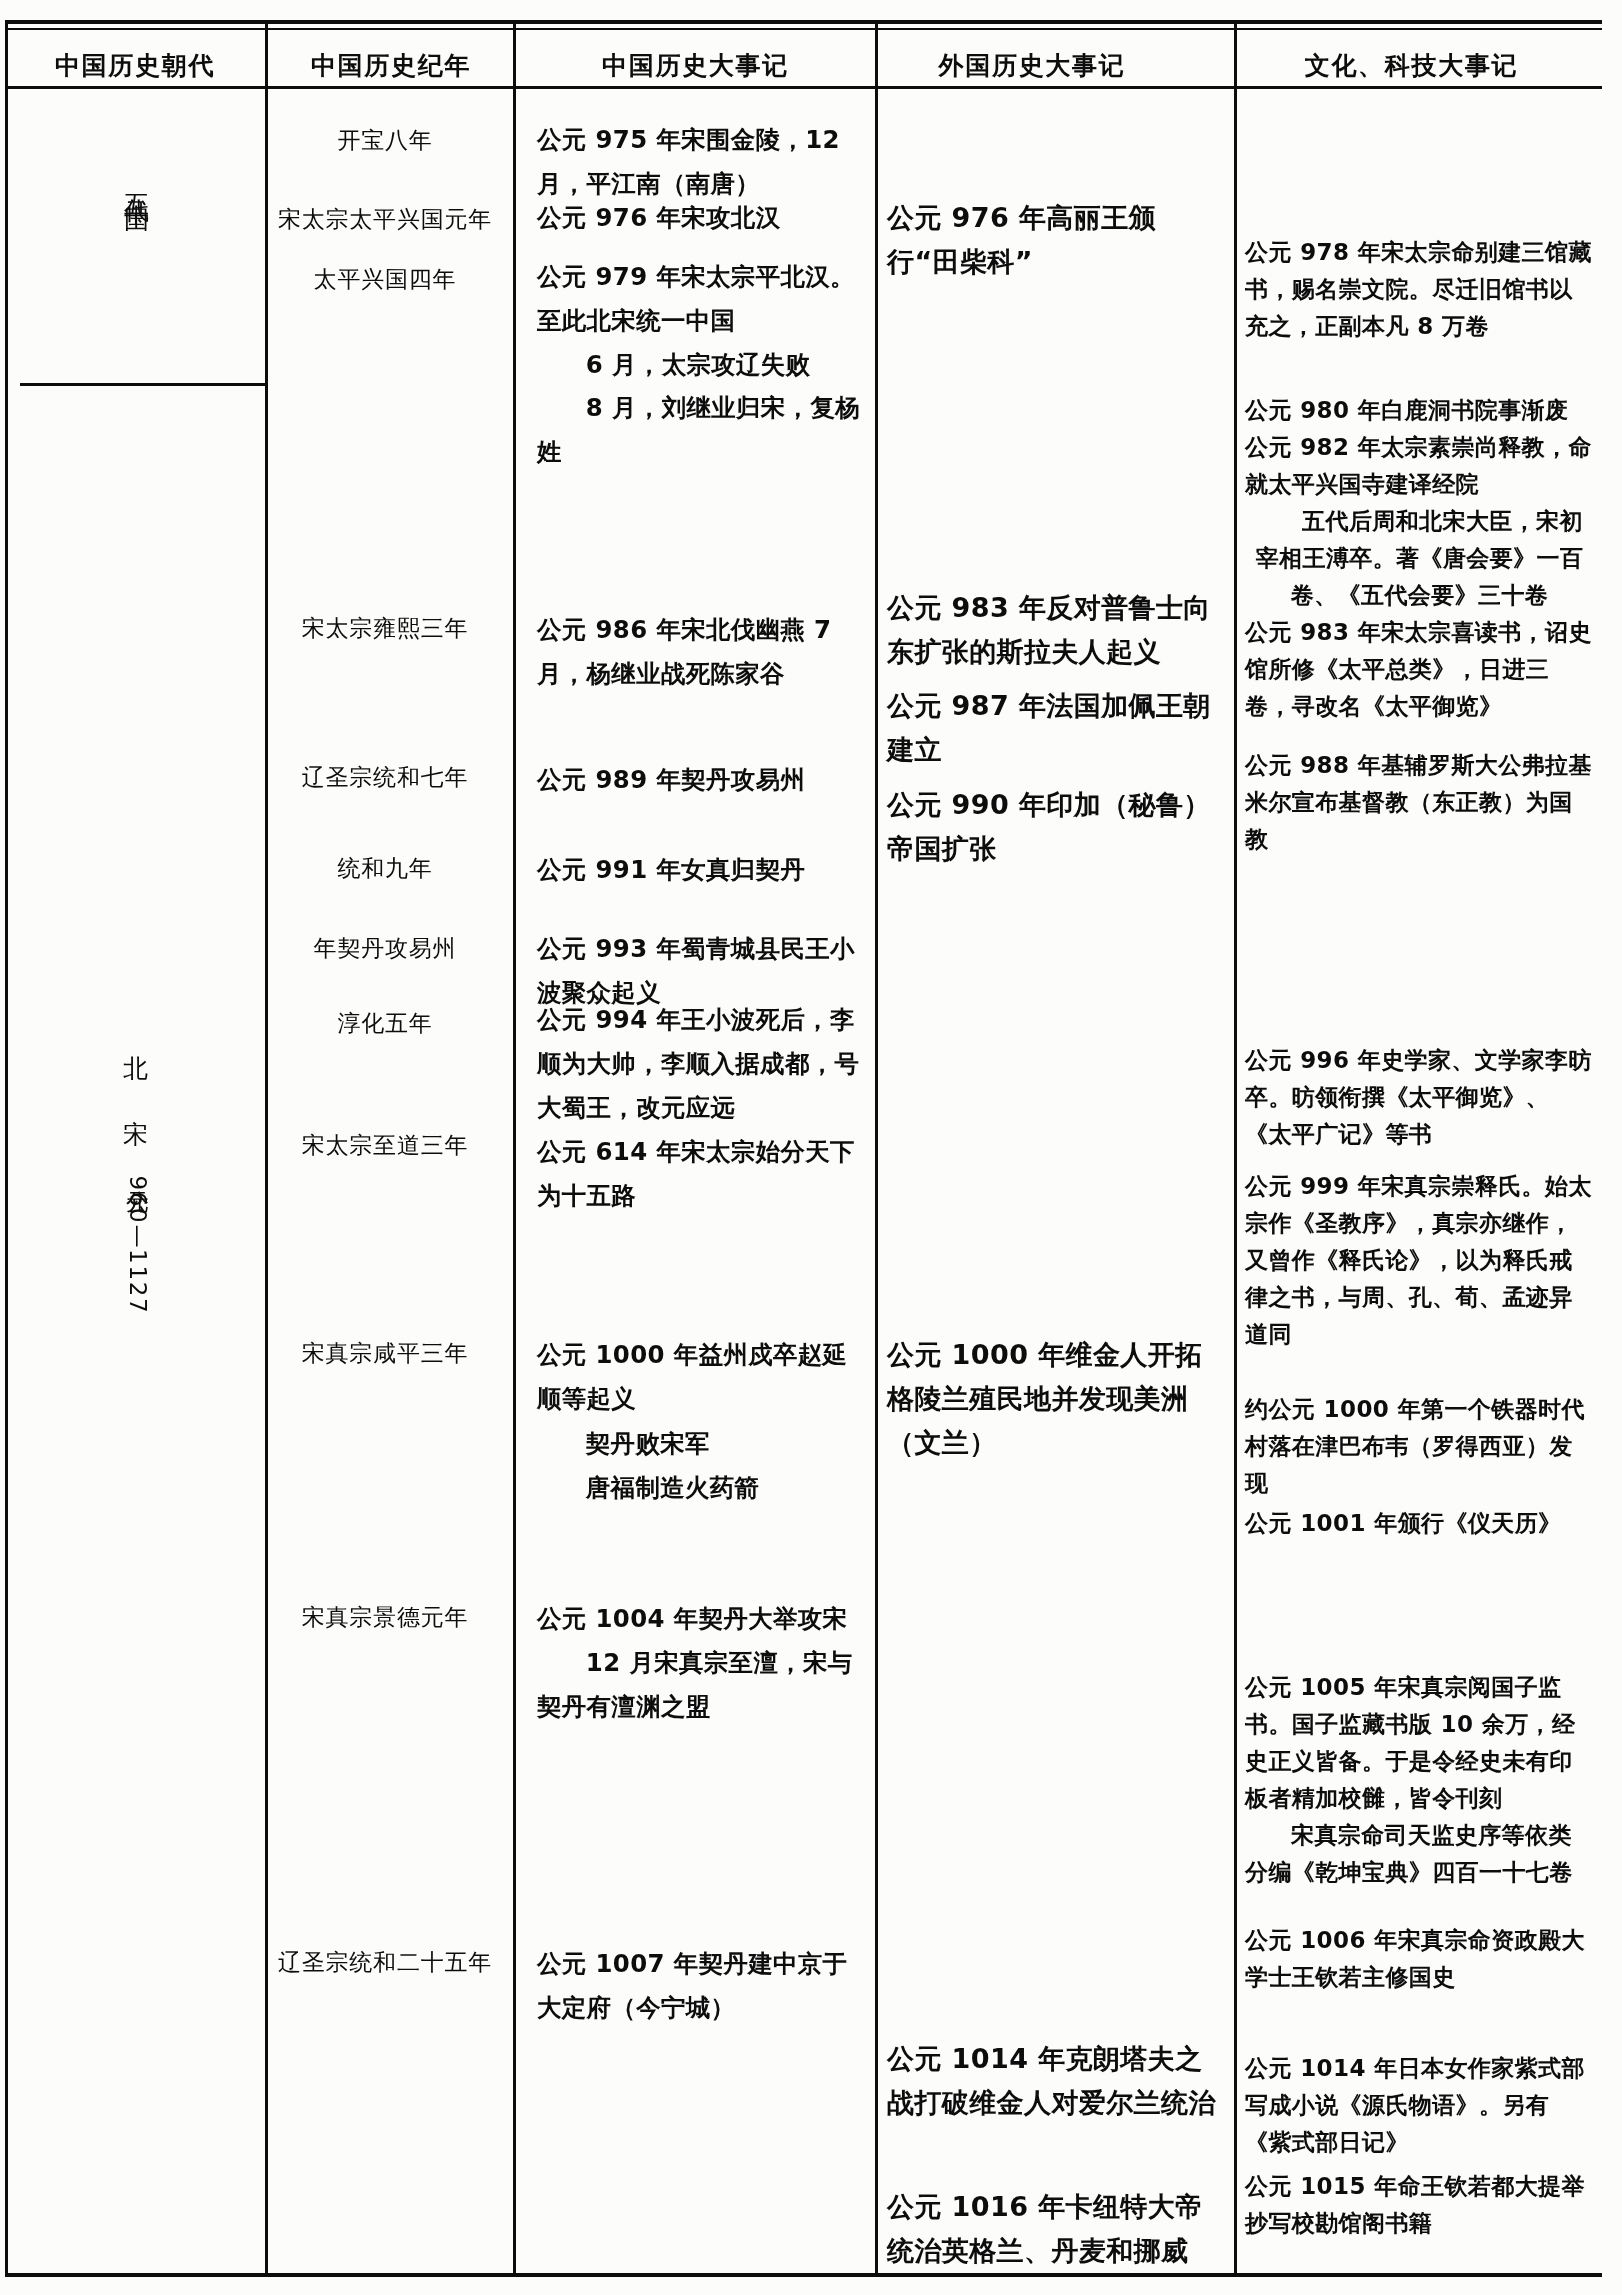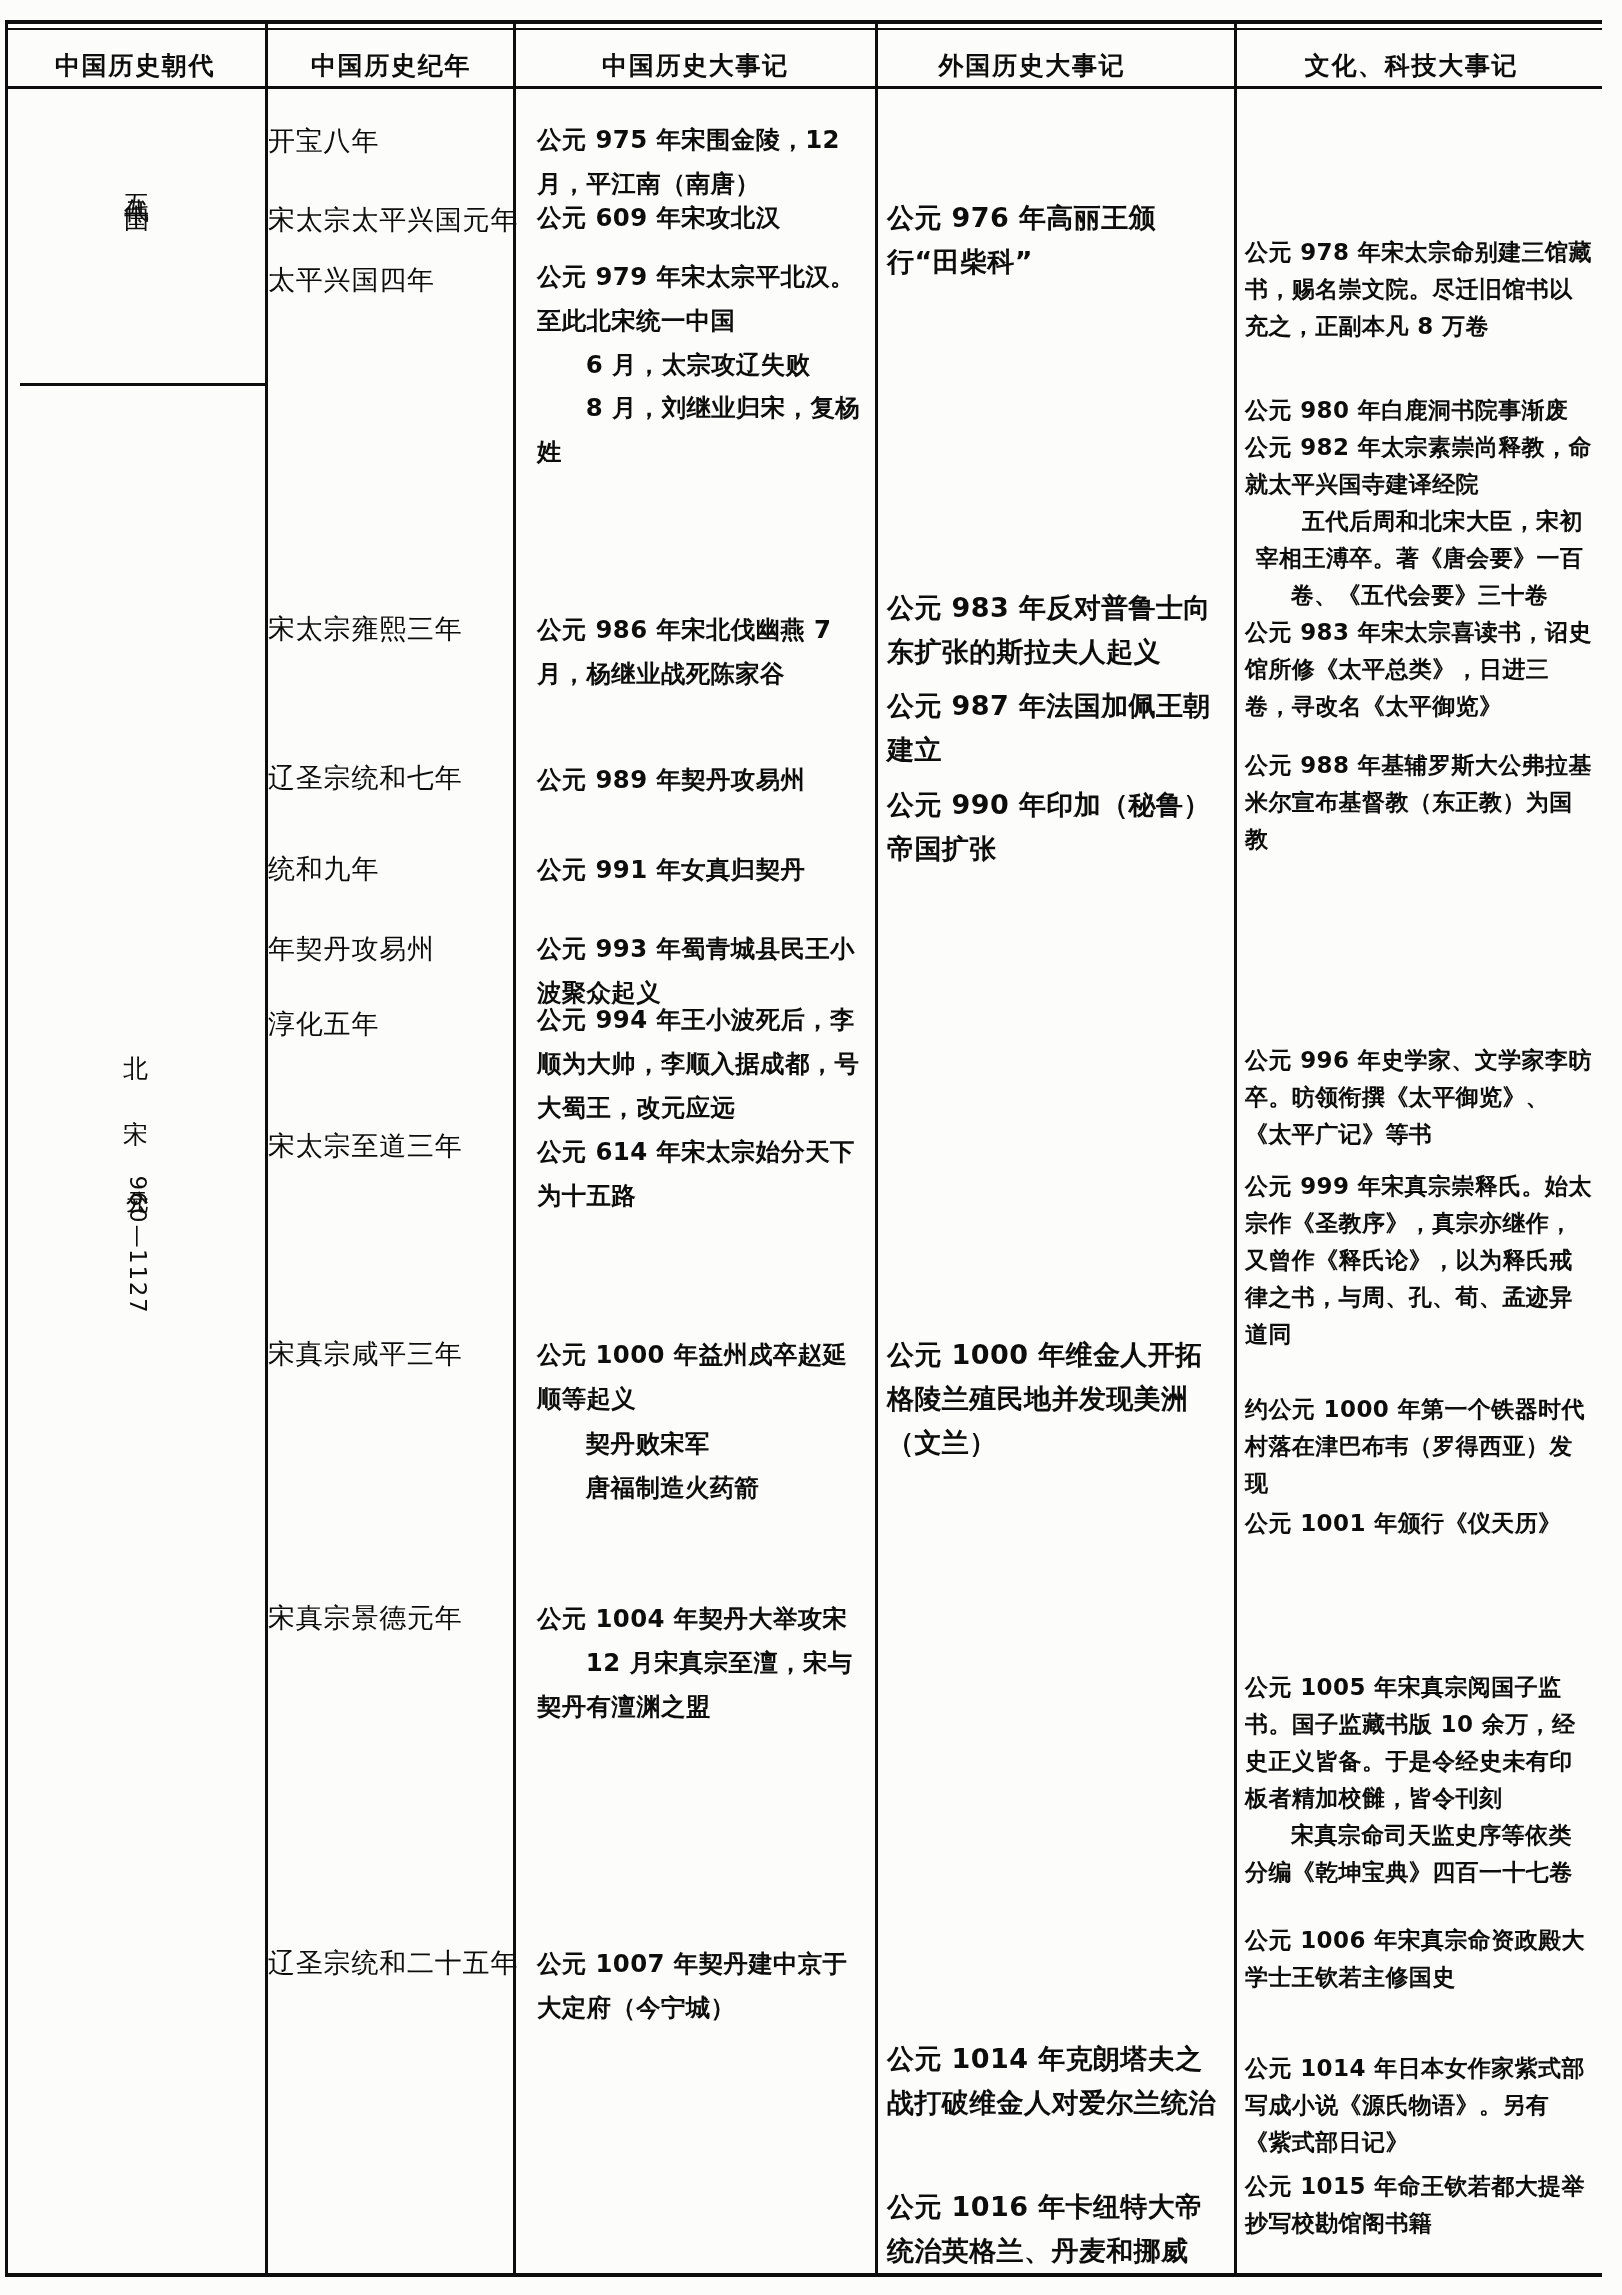--- a/index.html
+++ b/index.html
@@ -13,21 +13,21 @@
   }
   .hline{position:absolute;background:#0d0d0d;}
   .vline{position:absolute;background:#0d0d0d;}
   .hdr{
     position:absolute;top:49px;height:34px;
     font-size:25px;font-weight:bold;letter-spacing:1.7px;
     text-align:center;line-height:34px;white-space:nowrap;
   }
   .era{
     position:absolute;left:268px;width:234px;
-    font-size:27px;line-height:29px;text-align:left;
+    font-size:23px;line-height:29px;text-align:center;
     letter-spacing:0.8px;white-space:nowrap;
   }
   .ev{position:absolute;letter-spacing:0.4px;}
   .c3{left:537px;width:330px;font-size:24.4px;line-height:44px;font-weight:bold;}
   .c4{left:887px;width:332px;font-size:27px;line-height:44px;font-weight:bold;}
   .c5{left:1245px;width:349px;font-size:23px;line-height:37px;font-weight:bold;}
   .ind{text-indent:2em;}
   .vert{
     position:absolute;
     writing-mode:vertical-rl;text-orientation:mixed;
@@ -74,21 +74,21 @@
   <div class="era" style="top:763px;">辽圣宗统和七年</div>
   <div class="era" style="top:854px;">统和九年</div>
   <div class="era" style="top:934px;">年契丹攻易州</div>
   <div class="era" style="top:1009px;">淳化五年</div>
   <div class="era" style="top:1131px;">宋太宗至道三年</div>
   <div class="era" style="top:1339px;">宋真宗咸平三年</div>
   <div class="era" style="top:1603px;">宋真宗景德元年</div>
   <div class="era" style="top:1948px;">辽圣宗统和二十五年</div>
 
   <div class="ev c3" style="top:118px;">公元 975 年宋围金陵，12 月，平江南（南唐）</div>
-  <div class="ev c3" style="top:196px;">公元 609 年宋攻北汉</div>
+  <div class="ev c3" style="top:196px;">公元 976 年宋攻北汉</div>
   <div class="ev c3" style="top:255px;">公元 979 年宋太宗平北汉。至此北宋统一中国</div>
   <div class="ev c3 ind" style="top:343px;">6 月，太宗攻辽失败</div>
   <div class="ev c3 ind" style="top:386px;">8 月，刘继业归宋，复杨姓</div>
   <div class="ev c3" style="top:608px;">公元 986 年宋北伐幽燕 7 月，杨继业战死陈家谷</div>
   <div class="ev c3" style="top:758px;">公元 989 年契丹攻易州</div>
   <div class="ev c3" style="top:848px;">公元 991 年女真归契丹</div>
   <div class="ev c3" style="top:927px;">公元 993 年蜀青城县民王小波聚众起义</div>
   <div class="ev c3" style="top:998px;">公元 994 年王小波死后，李顺为大帅，李顺入据成都，号大蜀王，改元应远</div>
   <div class="ev c3" style="top:1130px;">公元 614 年宋太宗始分天下为十五路</div>
   <div class="ev c3" style="top:1333px;">公元 1000 年益州戍卒赵延顺等起义</div>

